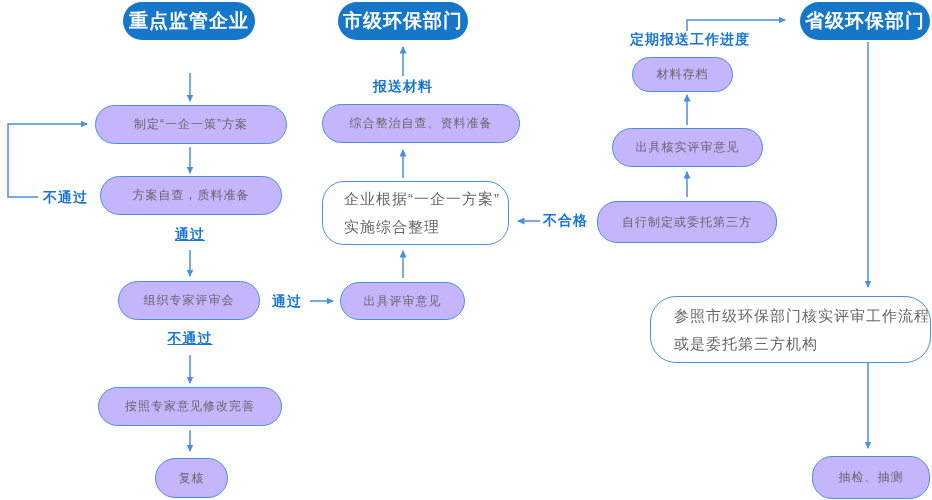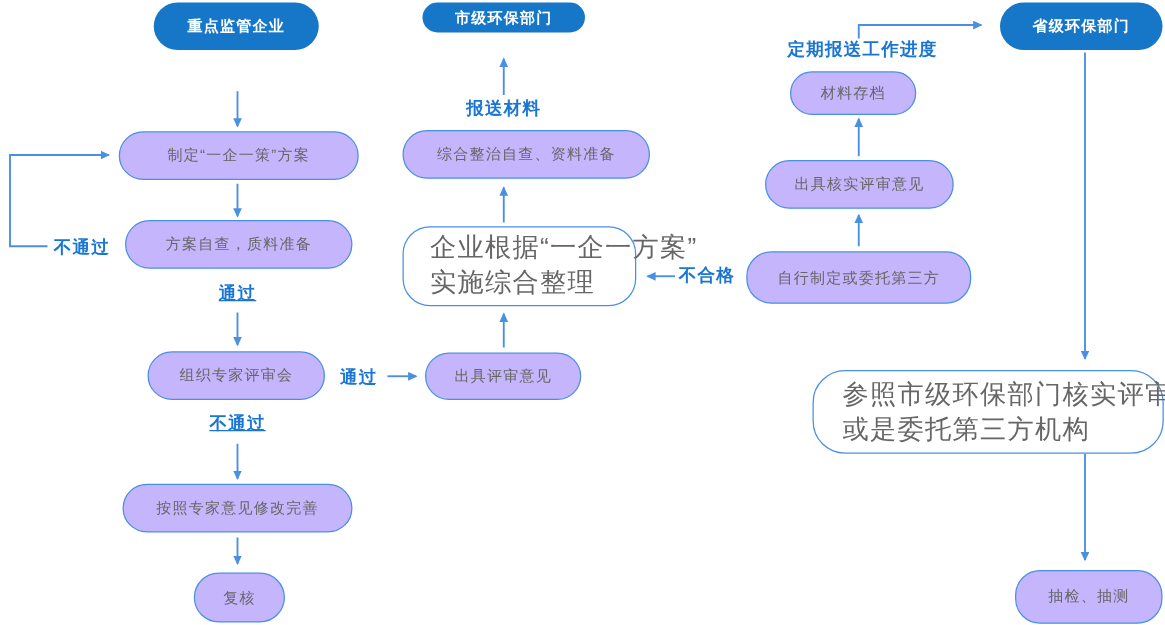--- a/index.html
+++ b/index.html
@@ -4,30 +4,30 @@
 <style>
   html,body { margin:0; padding:0; background:#fff; }
   .canvas {
     position:relative; width:932px; height:500px; background:#ffffff;
     font-family:"Liberation Sans","DejaVu Sans",sans-serif; overflow:hidden;
   }
   svg.wires { position:absolute; left:0; top:0; width:932px; height:500px; pointer-events:none; }
   .pill-solid {
     position:absolute; background:#1677c8; color:#ffffff; border-radius:20px;
     display:flex; align-items:center; justify-content:center;
-    font-size:12px; font-weight:bold; letter-spacing:1px;
+    font-size:19px; font-weight:bold; letter-spacing:1px;
   }
   .pill {
     position:absolute; background:#c4b5fd; border:1.5px solid #4a90e2; border-radius:20px;
     display:flex; align-items:center; justify-content:center;
     font-size:12px; color:#666666; letter-spacing:1px; box-sizing:border-box;text-align:center;
   }
   .box {
     position:absolute; background:#ffffff; border:1.5px solid #4a90e2;
-    font-size:21px; color:#666666; letter-spacing:1px; box-sizing:border-box;
+    font-size:15px; color:#666666; letter-spacing:1px; box-sizing:border-box;
     display:flex; flex-direction:column; justify-content:center;
   }
   .box .line { line-height:28px; white-space:nowrap; }
   .lbl {
     position:absolute; color:#1a76d2; font-size:14px; font-weight:bold;
     white-space:nowrap; letter-spacing:1px; background:#ffffff; line-height:17px;
   }
   .u { text-decoration:underline; }
   .ctr { text-align:center; }
 </style>
@@ -84,21 +84,21 @@
   <div class="pill" style="left:118px; top:281px; width:142px; height:39px;">组织专家评审会</div>
 
   <div class="lbl" style="left:272px; top:293px;">通过</div>
 
   <div class="lbl u ctr" style="left:160px; top:330px; width:60px;">不通过</div>
 
   <div class="pill" style="left:98px; top:387px; width:184px; height:39px;">按照专家意见修改完善</div>
 
   <div class="pill" style="left:155px; top:458px; width:73px; height:40px;">复核</div>
 
-  <div class="pill-solid" style="left:338px; top:2px; width:130px; height:24px;">市级环保部门</div>
+  <div class="pill-solid" style="left:338px; top:2px; width:130px; height:38px;">市级环保部门</div>
 
   <div class="lbl ctr" style="left:368px; top:78px; width:70px;">报送材料</div>
 
   <div class="pill" style="left:322px; top:104px; width:198px; height:39px;">综合整治自查、资料准备</div>
 
   <div class="box" style="left:322px; top:181px; width:187px; height:64px; border-radius:22px; padding-left:21px;">
     <div class="line">企业根据“一企一方案”</div>
     <div class="line">实施综合整理</div>
   </div>
 

